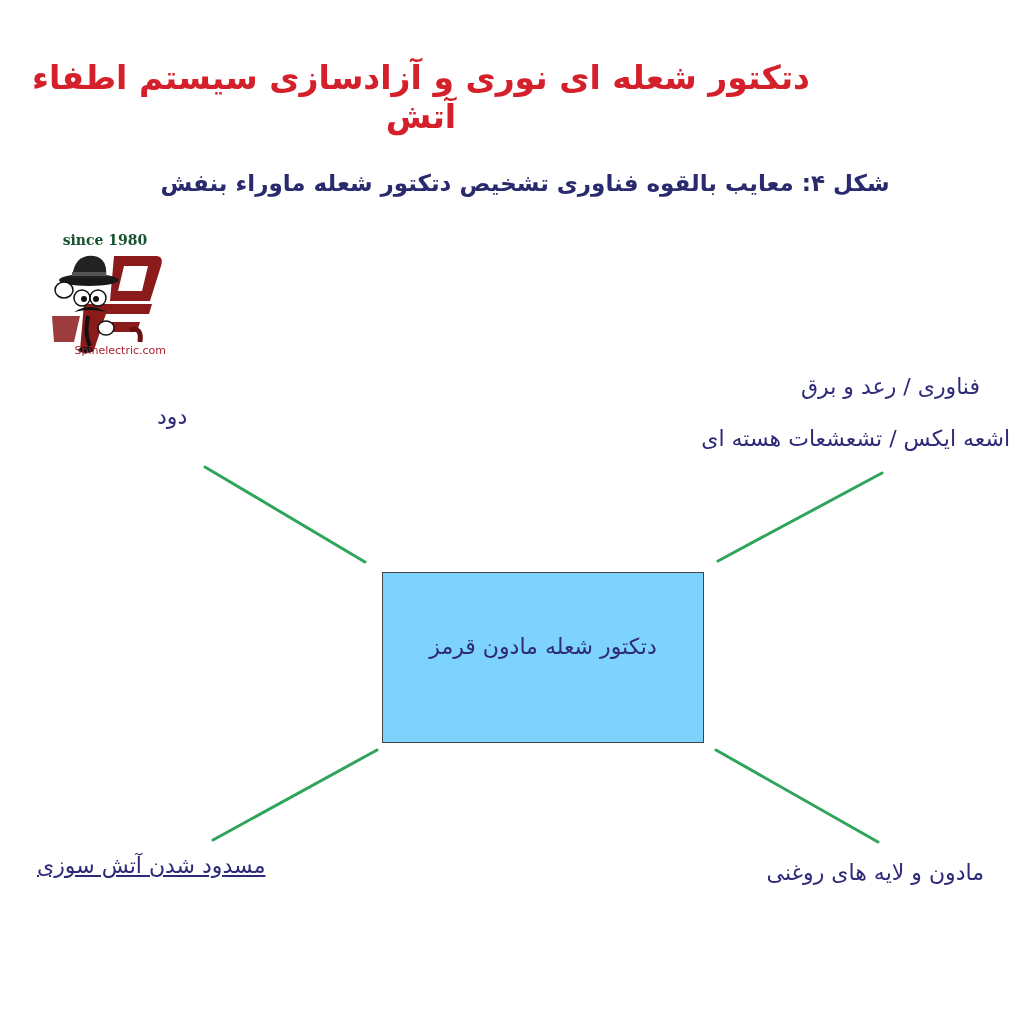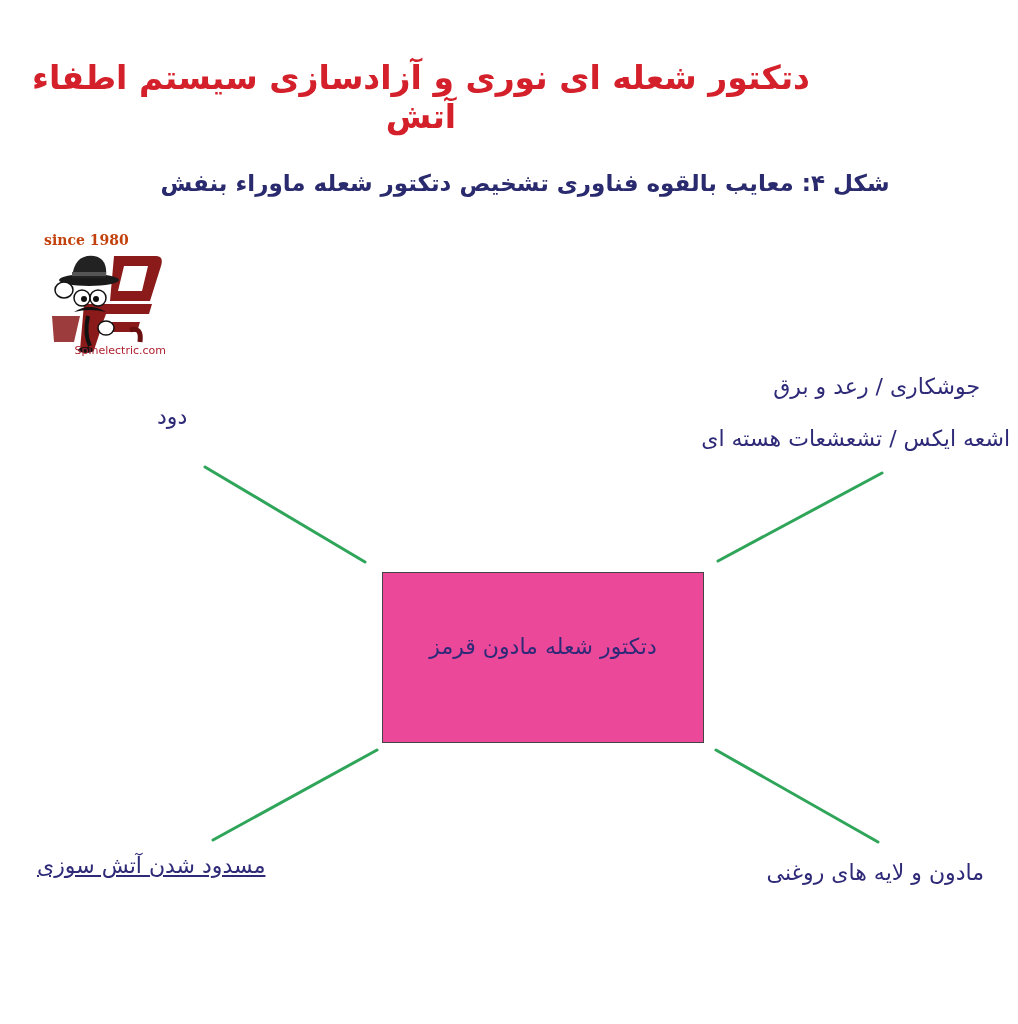--- a/index.html
+++ b/index.html
@@ -39,42 +39,43 @@
       white-space: nowrap;
     }
     .center-box {
       left: 382px; top: 572px;
       width: 322px; height: 171px;
       border: 1.5px solid #444;
       box-sizing: border-box;
       display: flex;
       align-items: center;
       justify-content: center;
-      background: #ec4899;
+      background: #7dd3fc;
     }
     .center-box .box-text {
       font-size: 22px;
       color: #2e2a78;
       direction: rtl;
       margin-top: -22px;
     }
     svg.lines {
       left: 0; top: 0;
     }
     .logo {
       left: 44px; top: 232px;
       width: 122px; height: 132px;
     }
     .logo-since {
       position: absolute;
       left: 0; top: 0; width: 122px;
+      text-align: center;
       font-family: "DejaVu Serif", serif;
       font-weight: bold;
       font-size: 14px;
-      color: #c2410c;
+      color: #14532d;
     }
     .logo-site {
       position: absolute;
       left: 0; top: 112px; width: 122px;
       text-align: right;
       font-family: "DejaVu Sans", sans-serif;
       font-size: 11px;
       color: #b02030;
     }
   </style>
@@ -123,18 +124,18 @@
   <line x1="213" y1="840" x2="377" y2="750" stroke="#2fa55a" stroke-width="3" stroke-linecap="round"></line>
   <line x1="716" y1="750" x2="878" y2="842" stroke="#2fa55a" stroke-width="3" stroke-linecap="round"></line>
 </svg>
 
 <div class="abs center-box">
   <span class="box-text">دتکتور شعله مادون قرمز</span>
 </div>
 
 <div class="abs label" style="left:157px; top:404px;">دود</div>
 
-<div class="abs label" style="right:38px; top:374px;">جوشکاری / رعد و برق</div>
+<div class="abs label" style="right:38px; top:374px;">فناوری / رعد و برق</div>
 <div class="abs label" style="right:8px; top:426px;">اشعه ایکس / تشعشعات هسته ای</div>
 
 <div class="abs label" style="left:37px; top:853px;text-decoration:underline;">مسدود شدن آتش سوزی</div>
 
 <div class="abs label" style="right:34px; top:860px;">مادون و لایه های روغنی</div>
 
 </body></html>

